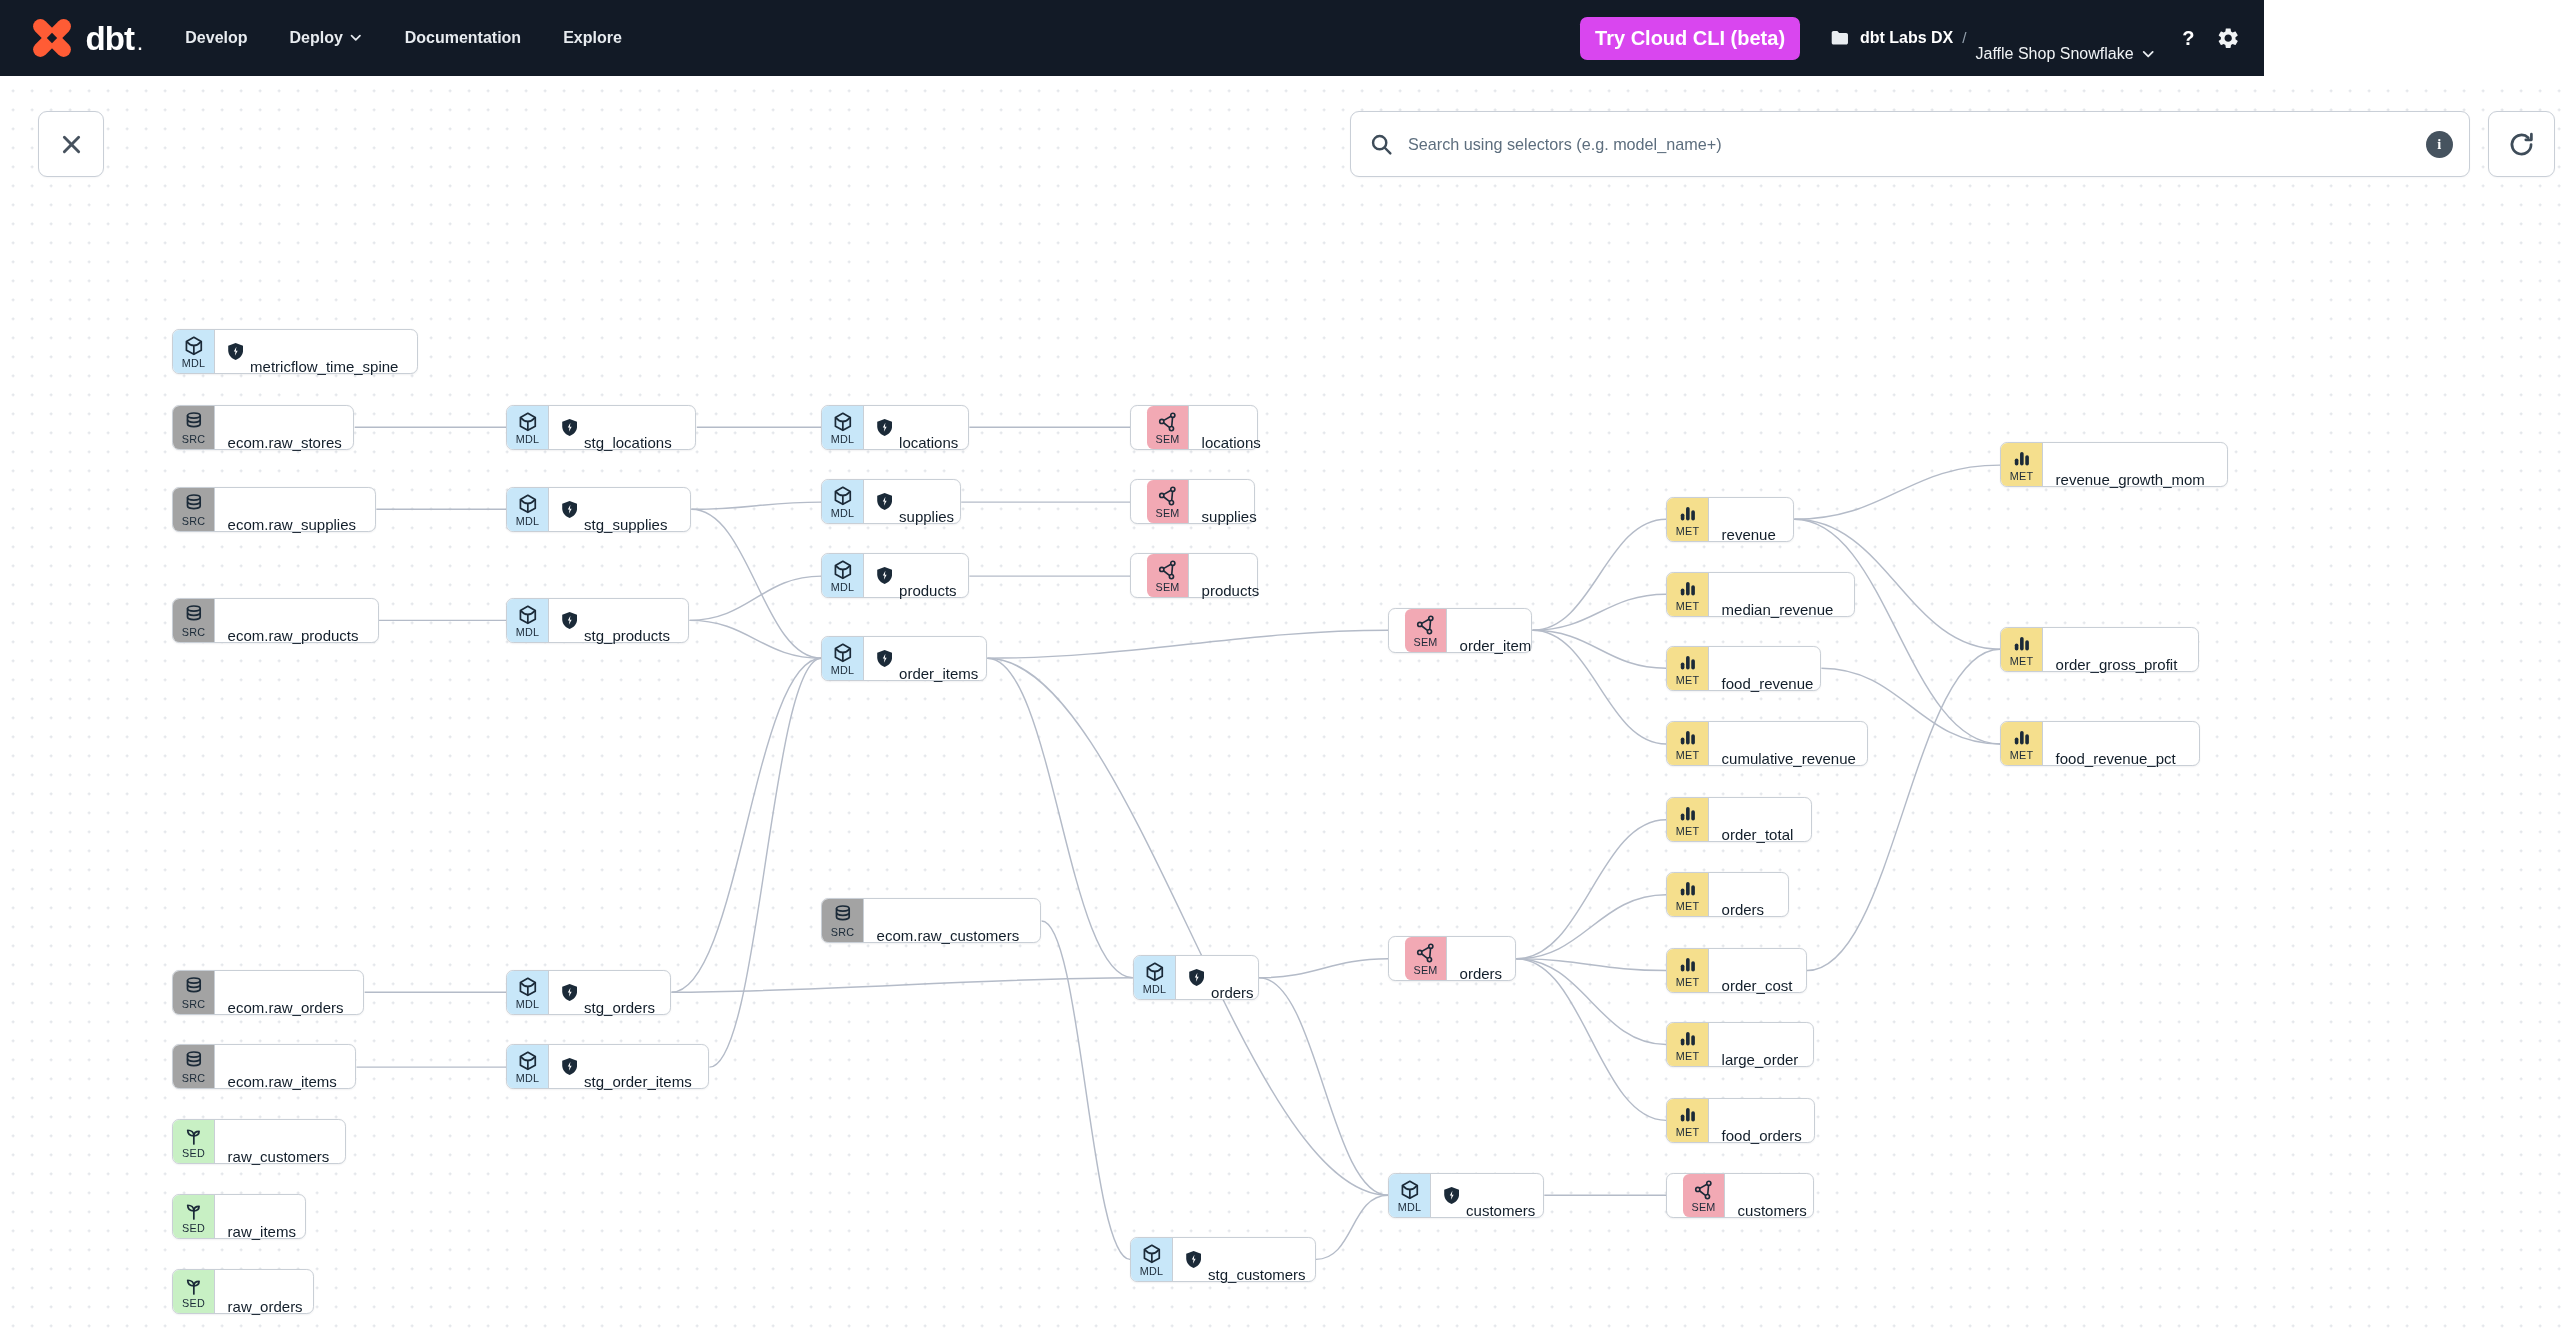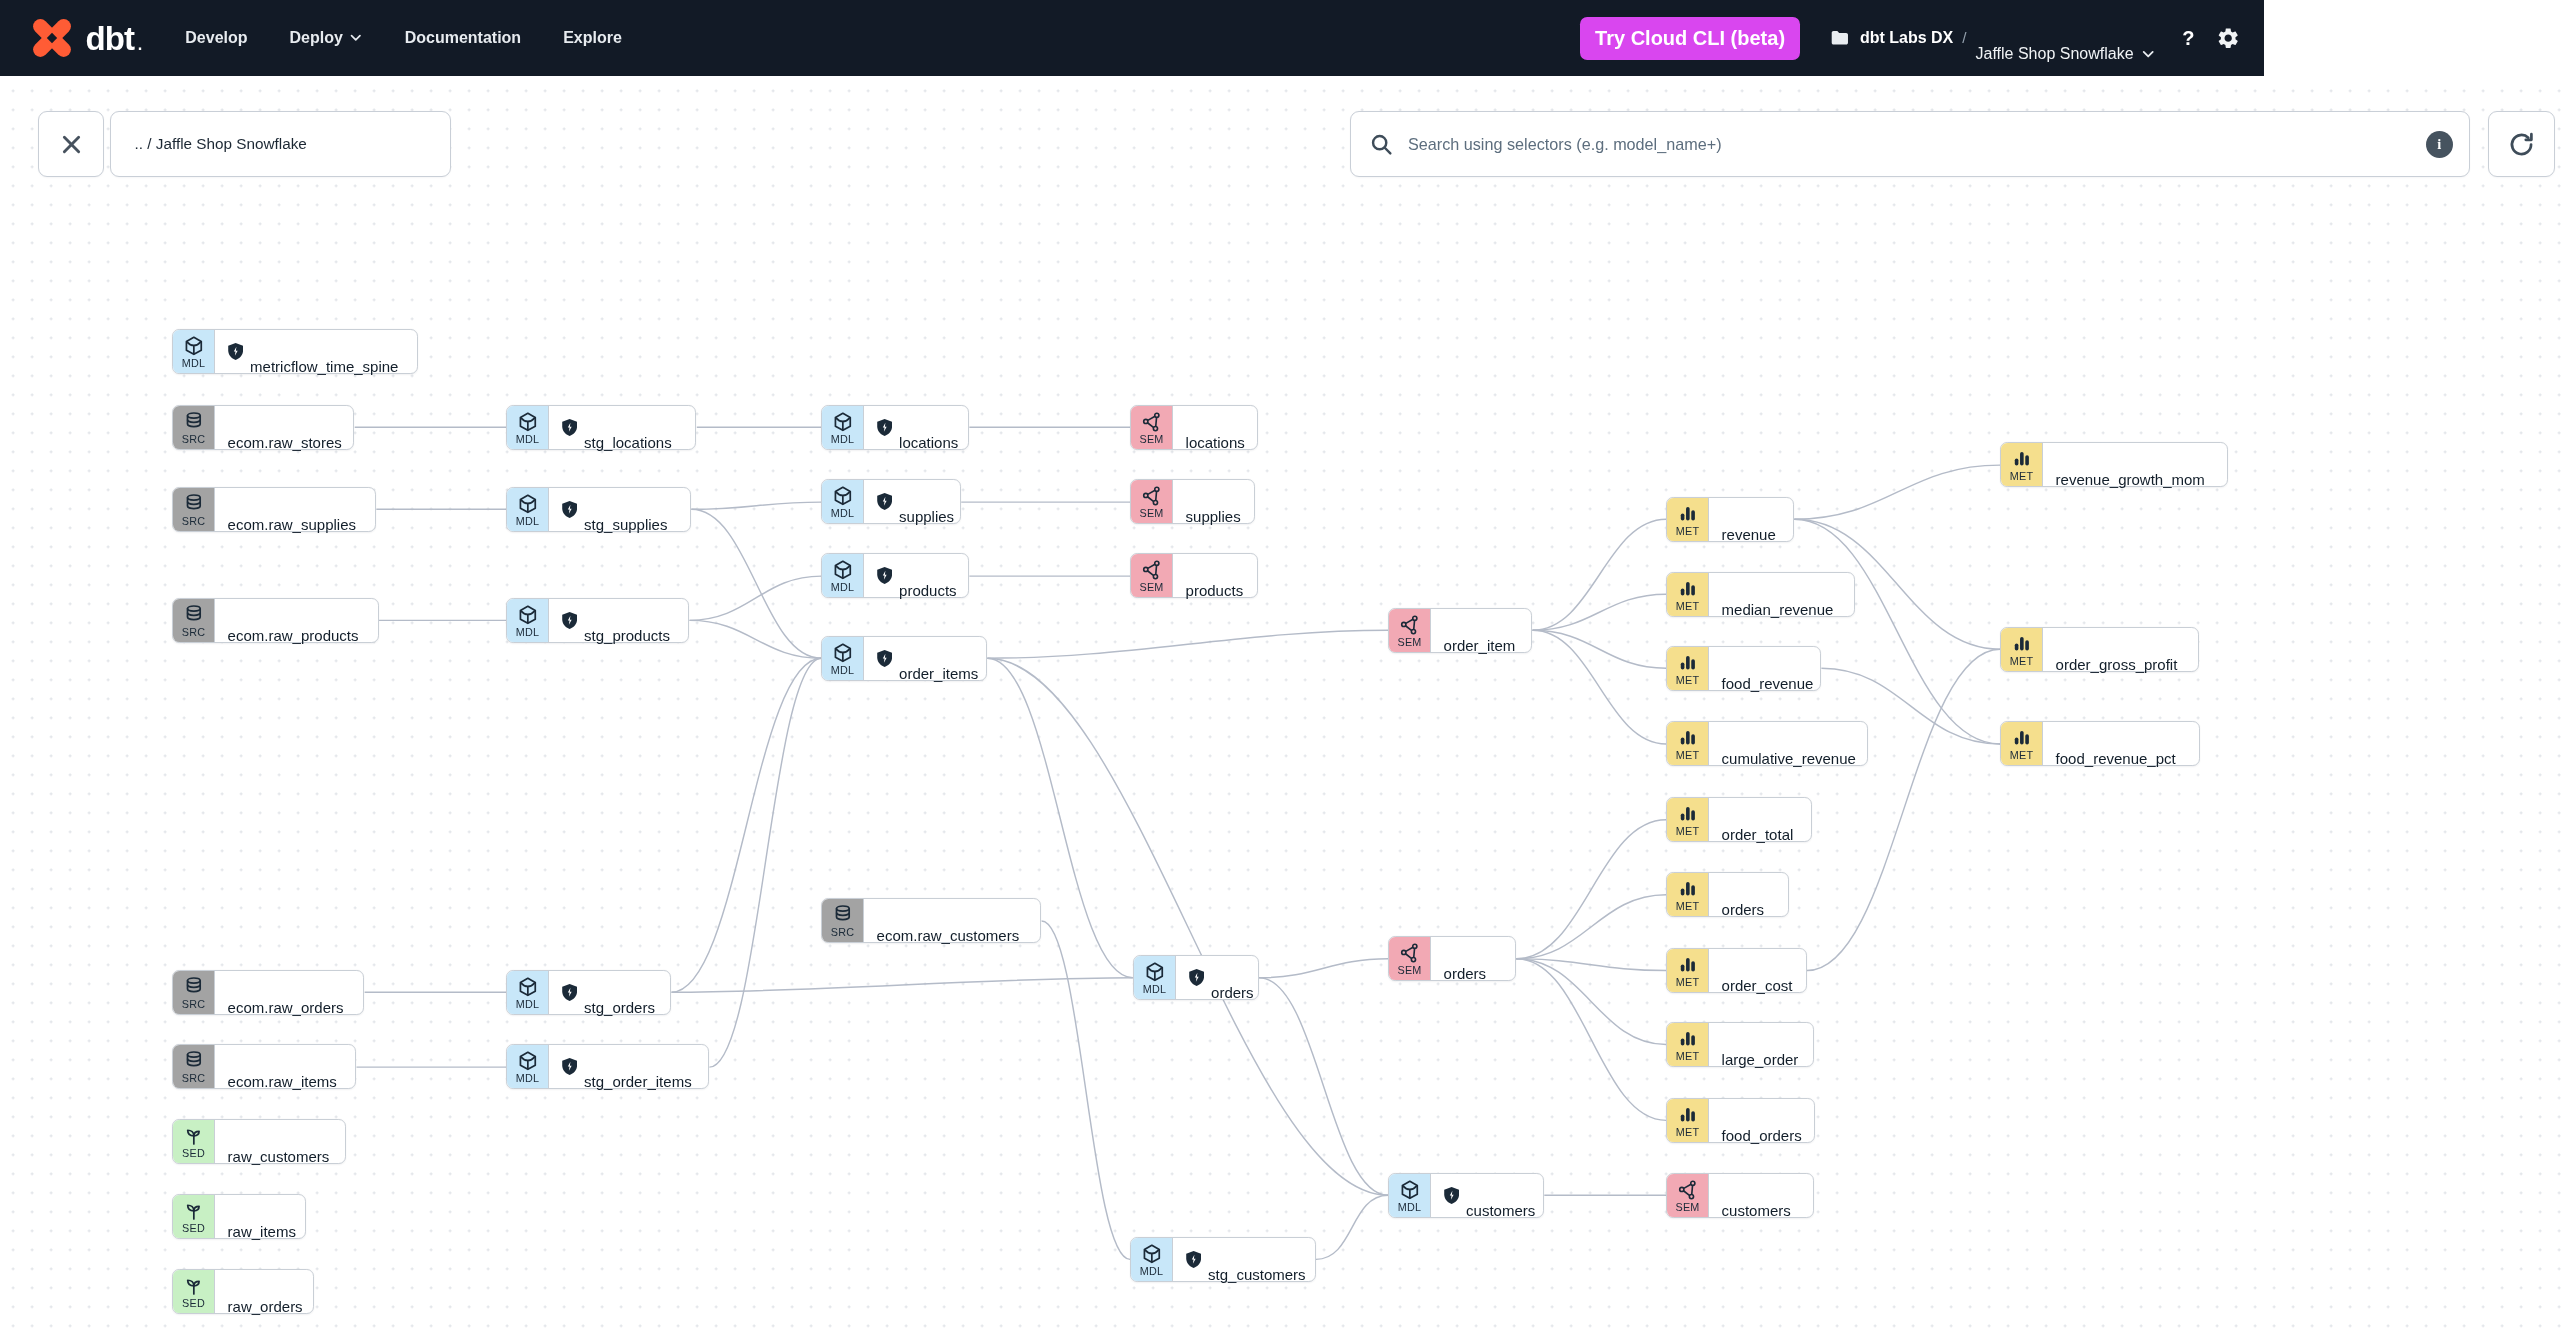--- a/index.html
+++ b/index.html
@@ -69,21 +69,21 @@
   .node .badge{
     width:42px;flex:0 0 42px;border-right:0.9px solid #c9cfd6;border-radius:6.3px 0 0 6.3px;
     display:flex;flex-direction:column;align-items:center;justify-content:center;gap:0.9px;
     padding-top:1.8px;box-sizing:border-box;
   }
   .node .badge .tlabel{font-size:10.8px;font-weight:500;color:#1b2a38;line-height:1.1;letter-spacing:0.2px;}
   .node .body{display:flex;align-items:center;padding:0 12.6px;gap:7.2px;white-space:nowrap;}
   .node .nlabel{font-size:15px;color:#121e2a;font-weight:500;margin-top:29px;}
   .t-model .badge{background:#c8e7f9;}
   .t-source .badge{background:#a3a3a3;}
-  .t-semantic .badge{background:#f2a9b4;}
+  .t-semantic .badge{background:#f2a9b4;margin-left:16px;}
   .t-metric .badge{background:#f5df8d;}
   .t-seed .badge{background:#c8f0c4;}
 </style>
 </head>
 <body>
 
 <header id="navbar">
   <div class="brand">
     <svg width="42" height="42" viewBox="0 0 46 46">
       <g>
@@ -180,23 +180,20 @@
       <path d="M2018 656 C2107.1 656, 2126.9 740, 2216 740"></path>
       <path d="M2002 991 C2098.3 991, 2119.7 635, 2216 635"></path>
     </svg>
 
   <div id="close-btn" class="panel">
     <svg width="25" height="25" viewBox="0 0 28 28">
       <path d="M6 6l16 16M22 6L6 22" stroke="#47525e" stroke-width="3.2" stroke-linecap="round"></path>
     </svg>
   </div>
 
-  <div id="lineage-crumb" class="panel">
-    <span>.. / Jaffle Shop Snowflake</span>
-  </div>
 
   <div id="search-bar" class="panel">
     <svg width="24.4" height="24.4" viewBox="0 0 24 24">
       <circle cx="10.5" cy="10.5" r="6.5" fill="none" stroke="#3e4c59" stroke-width="2.4"></circle>
       <path d="M15.5 15.5L21 21" stroke="#3e4c59" stroke-width="2.4" stroke-linecap="round"></path>
     </svg>
     <input type="text" value="" placeholder="Search using selectors (e.g. model_name+)" style="">
     <span class="info-circle">i</span>
   </div>
 

